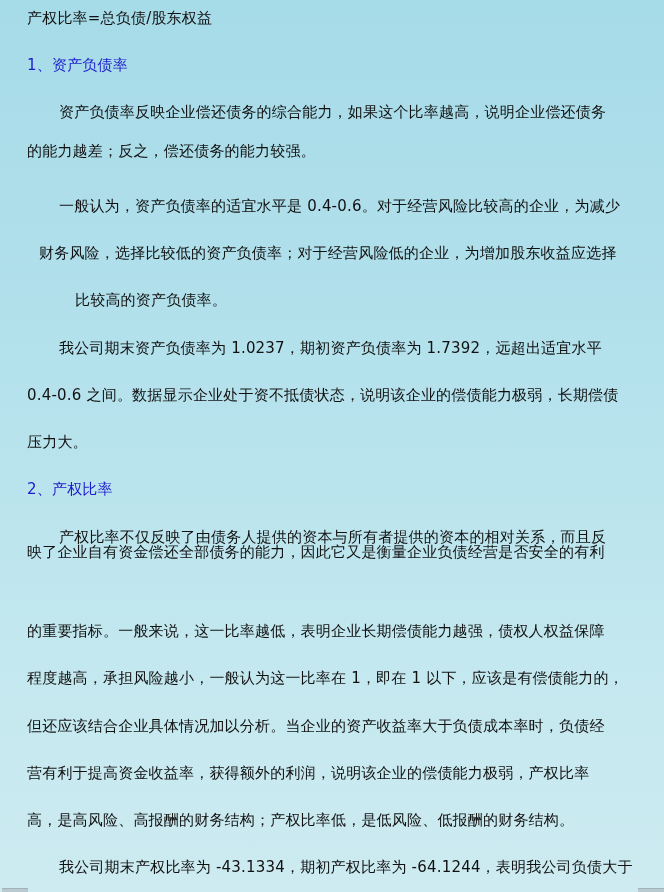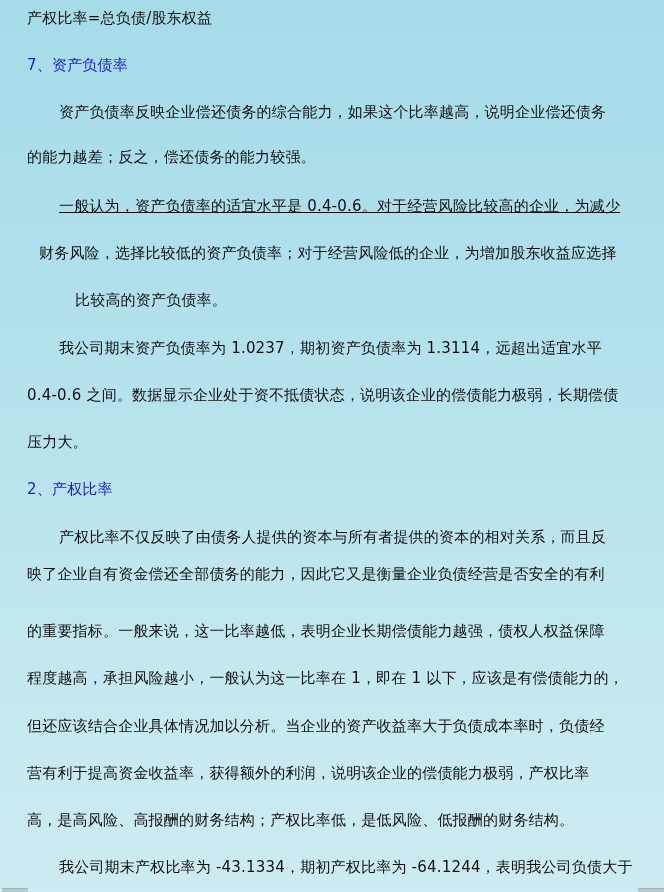--- a/index.html
+++ b/index.html
@@ -60,37 +60,37 @@
       border-top: 1px solid #9fb3ba;
     }
   </style>
 </head>
 <body>
 
 <div class="doc">
 
   <div class="line formula" style="top:8px;">产权比率=总负债/股东权益</div>
 
-  <div class="line heading" style="top:55px;">7、资产负债率</div>
+  <div class="line heading" style="top:55px;">1、资产负债率</div>
 
   <div class="line indent" style="top:102px;">资产负债率反映企业偿还债务的综合能力，如果这个比率越高，说明企业偿还债务</div>
-  <div class="line" style="top:147px;text-align:center;">的能力越差；反之，偿还债务的能力较强。</div>
+  <div class="line" style="top:141px;text-align:center;">的能力越差；反之，偿还债务的能力较强。</div>
 
-  <div class="line indent" style="top:196px;text-decoration:underline;">一般认为，资产负债率的适宜水平是 0.4-0.6。对于经营风险比较高的企业，为减少</div>
+  <div class="line indent" style="top:196px;">一般认为，资产负债率的适宜水平是 0.4-0.6。对于经营风险比较高的企业，为减少</div>
   <div class="line" style="top:243px;margin-left:12px;">财务风险，选择比较低的资产负债率；对于经营风险低的企业，为增加股东收益应选择</div>
   <div class="line" style="top:290px;margin-left:48px;">比较高的资产负债率。</div>
 
-  <div class="line indent" style="top:338px;">我公司期末资产负债率为 1.0237，期初资产负债率为 1.3114，远超出适宜水平</div>
+  <div class="line indent" style="top:338px;">我公司期末资产负债率为 1.0237，期初资产负债率为 1.7392，远超出适宜水平</div>
   <div class="line" style="top:385px;">0.4-0.6 之间。数据显示企业处于资不抵债状态，说明该企业的偿债能力极弱，长期偿债</div>
   <div class="line" style="top:432px;text-align:right;">压力大。</div>
 
   <div class="line heading" style="top:479px;">2、产权比率</div>
 
   <div class="line indent" style="top:527px;">产权比率不仅反映了由债务人提供的资本与所有者提供的资本的相对关系，而且反</div>
-  <div class="line" style="top:564px;">映了企业自有资金偿还全部债务的能力，因此它又是衡量企业负债经营是否安全的有利</div>
+  <div class="line" style="top:542px;">映了企业自有资金偿还全部债务的能力，因此它又是衡量企业负债经营是否安全的有利</div>
   <div class="line" style="top:621px;">的重要指标。一般来说，这一比率越低，表明企业长期偿债能力越强，债权人权益保障</div>
   <div class="line" style="top:668px;">程度越高，承担风险越小，一般认为这一比率在 1，即在 1 以下，应该是有偿债能力的，</div>
   <div class="line" style="top:716px;">但还应该结合企业具体情况加以分析。当企业的资产收益率大于负债成本率时，负债经</div>
   <div class="line" style="top:763px;">营有利于提高资金收益率，获得额外的利润，说明该企业的偿债能力极弱，产权比率</div>
   <div class="line" style="top:810px;">高，是高风险、高报酬的财务结构；产权比率低，是低风险、低报酬的财务结构。</div>
 
   <div class="line indent" style="top:857px;">我公司期末产权比率为 -43.1334，期初产权比率为 -64.1244，表明我公司负债大于</div>
 </div>
 
 <div class="scroll-tab-left"></div>

